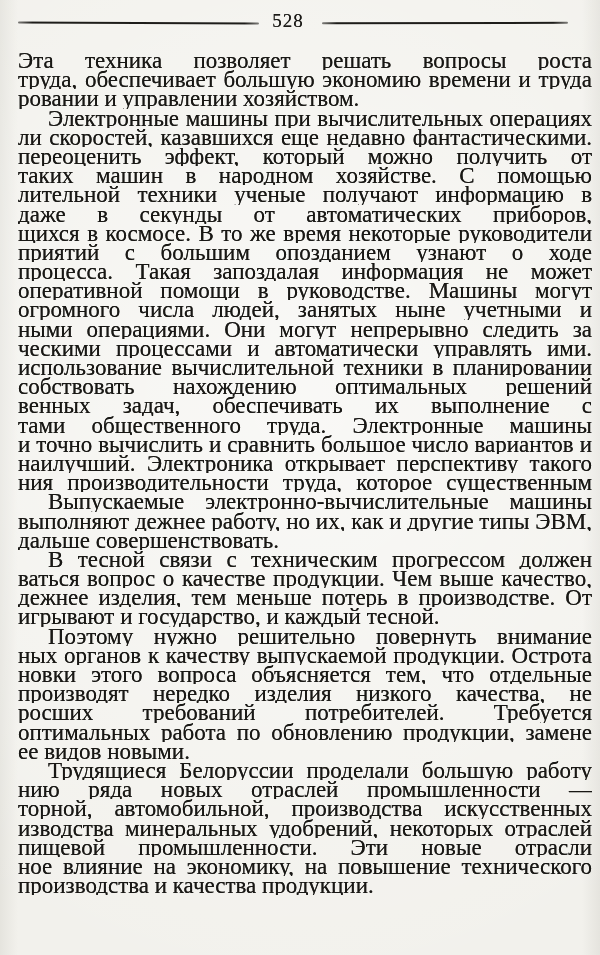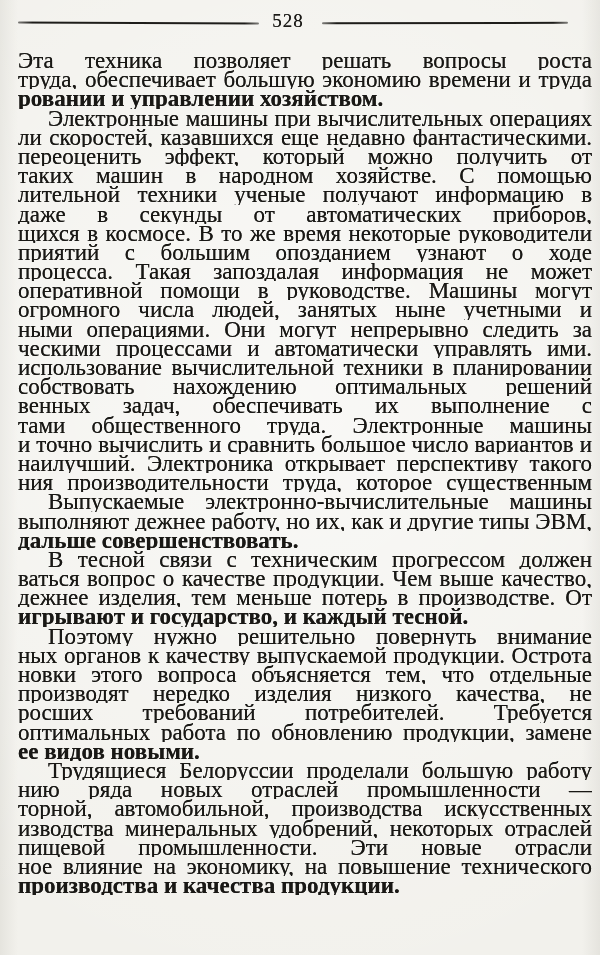--- a/index.html
+++ b/index.html
@@ -52,21 +52,21 @@
     text-shadow: 0 0 0.5px rgba(25,24,21,0.85);
   }
   .line {
     line-height: 19.2px;
     height: 19.2px;
     text-align: justify;
     text-align-last: justify;
     overflow: hidden;
   }
   .line.indent { padding-left: 30px; }
-  .line.last { text-align-last: left; font-weight: bold; }
+  .line.last { text-align-last: left; }
 </style>
 </head>
 <body>
 
 <div class="page">
   <div class="running-head">
     <span class="head-rule left"></span>
     <span class="page-num">528</span>
     <span class="head-rule right"></span>
   </div>

